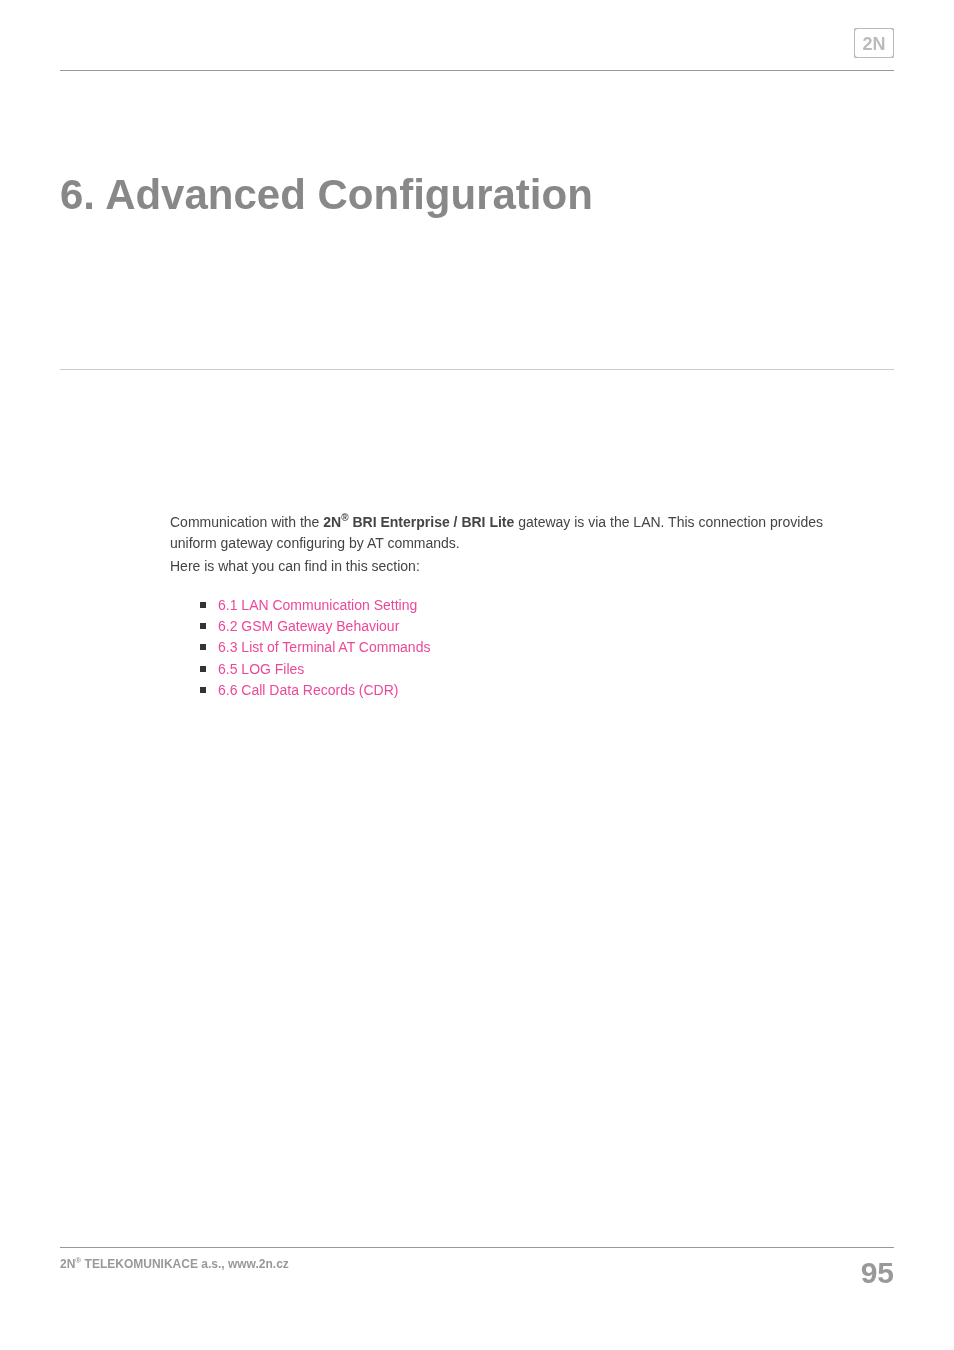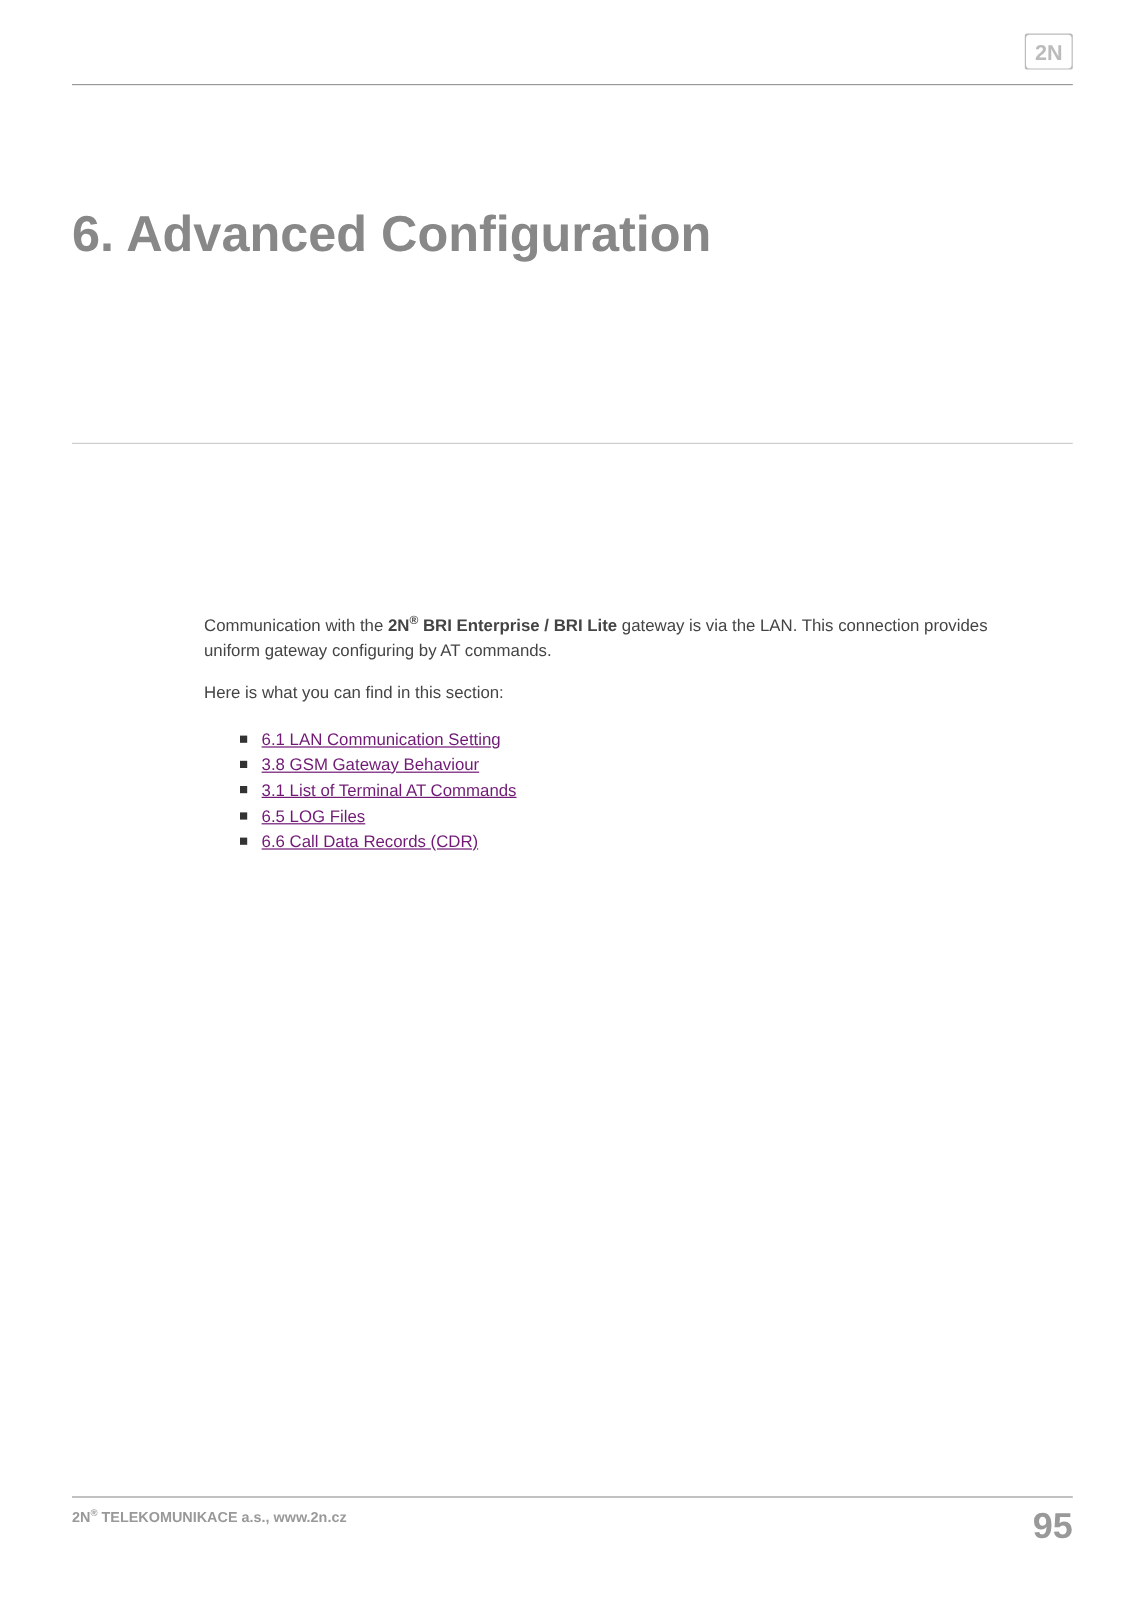--- a/index.html
+++ b/index.html
@@ -44,21 +44,21 @@
       padding-bottom: 130px;
     }
     .body-content {
       margin-left: 110px;
       margin-right: 50px;
       font-size: 14px;
       color: #444;
       line-height: 1.5;
     }
     .intro-paragraph {
-      margin-bottom: 14px;
+      margin-bottom: 2px;
     }
     .intro-paragraph sup {
       font-size: 10px;
       vertical-align: super;
     }
     .section-prompt {
       margin-bottom: 18px;
     }
     ul.link-list {
       list-style: none;
@@ -73,22 +73,21 @@
     ul.link-list li::before {
       content: "";
       position: absolute;
       left: 0;
       top: 7px;
       width: 6px;
       height: 6px;
       background: #333;
     }
     .link-text {
-      color: #701a75;
-      text-decoration: underline;
+      color: #ec4899;
       margin-top: 36px;
     }
     .footer-line {
       position: absolute;
       bottom: 60px;
       left: 60px;
       right: 60px;
       border-top: 1px solid #999;
       padding-top: 8px;
       display: flex;
@@ -131,22 +130,22 @@
 
 <div class="body-content">
   <p class="intro-paragraph">
     <span>Communication with the </span><span class="bold-inline"><span>2N</span><sup>®</sup><span> BRI Enterprise / BRI Lite</span></span><span> gateway is via the LAN. This connection provides uniform gateway configuring by AT commands.</span>
   </p>
 
   <p class="section-prompt">Here is what you can find in this section:</p>
 
   <ul class="link-list">
     <li><span class="link-text">6.1 LAN Communication Setting</span></li>
-    <li><span class="link-text">3.8 GSM Gateway Behaviour</span></li>
-    <li><span class="link-text">3.1 List of Terminal AT Commands</span></li>
+    <li><span class="link-text">6.2 GSM Gateway Behaviour</span></li>
+    <li><span class="link-text">6.3 List of Terminal AT Commands</span></li>
     <li><span class="link-text">6.5 LOG Files</span></li>
     <li><span class="link-text">6.6 Call Data Records (CDR)</span></li>
   </ul>
 </div>
 
 <div class="footer-line">
   <div class="footer-text">
     <span>2N</span><sup>®</sup><span> TELEKOMUNIKACE a.s., www.2n.cz</span>
   </div>
   <div class="page-number">95</div>

